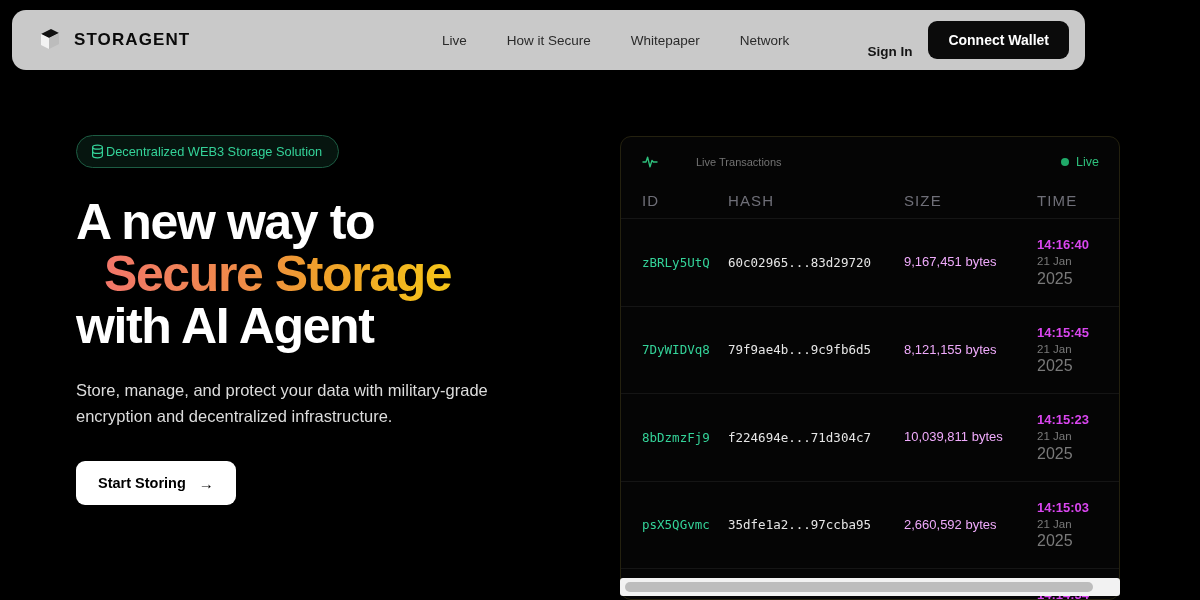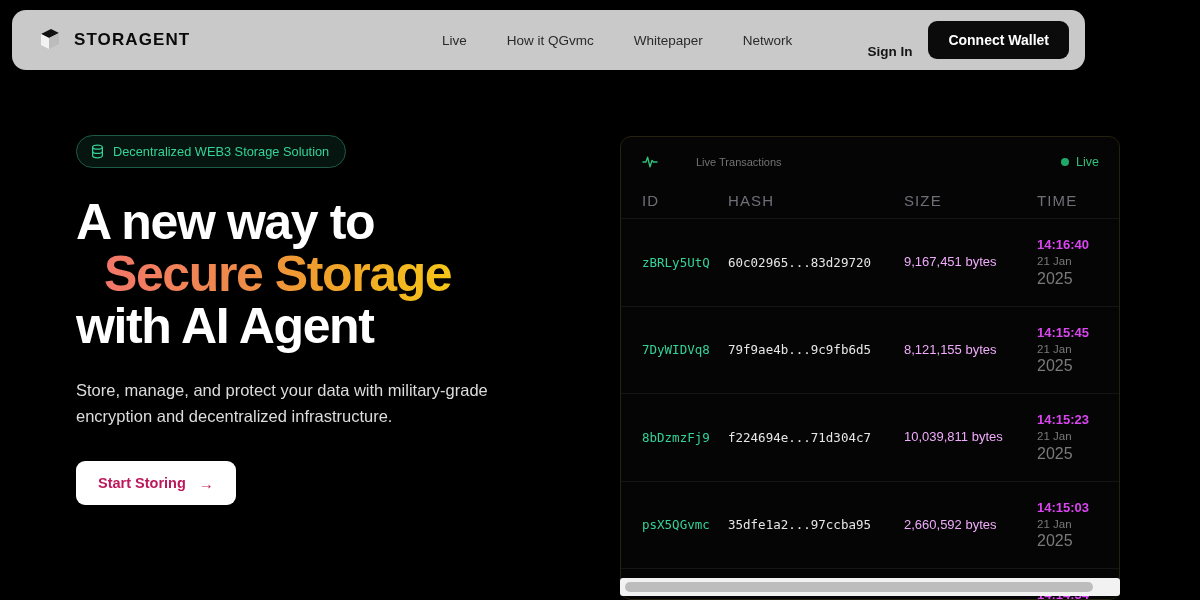--- a/index.html
+++ b/index.html
@@ -35,21 +35,21 @@
   .connect-wallet{
     background:#0b0b0b; color:#ffffff; border:none;
     font-family:"Liberation Sans", sans-serif;
     font-size:14px; font-weight:bold;
     padding:11px 20px; border-radius:9px; white-space:nowrap;
   }
 
   
   .hero{ position:absolute; left:76px; top:135px; width:520px; }
   .badge{
-    display:inline-flex; align-items:center; gap:8px;
+    display:inline-flex; align-items:center; gap:1px;
     border:1px solid #1d5c43; background:#06150f;
     border-radius:999px; padding:8px 16px 8px 13px;
   }
   .badge-text{ font-size:12.8px; color:#34d399; white-space:nowrap; }
   .db-icon{ width:15px; height:15px; display:block; }
 
   .headline{
     margin-top:28px;
     font-size:50px; line-height:52px; font-weight:bold;
     letter-spacing:-1.4px; color:#ffffff;
@@ -59,21 +59,21 @@
     -webkit-background-clip:text; background-clip:text;
     -webkit-text-fill-color:transparent; color:transparent;margin-left:28px;
   }
   .subcopy{
     margin-top:25px; width:440px;
     font-size:16.5px; line-height:26px; color:#dcdcdc;
   }
   .cta{
     margin-top:32px;
     display:inline-flex; align-items:center; gap:13px;
-    background:#ffffff; color:#be185d; border:none;
+    background:#ffffff; color:#000000; border:none;
     font-family:"Liberation Sans", sans-serif;
     font-size:14.5px; font-weight:bold;
     padding:14px 22px; border-radius:9px;
   }
   .cta-arrow{ font-size:15px; line-height:1; }
 
   
   .panel{
     position:absolute; left:620px; top:136px; width:500px; height:464px;
     background:#050505; border:1px solid #24210f; border-radius:11px;
@@ -136,21 +136,21 @@
     <svg class="logo-mark" viewBox="0 0 24 26">
       <path d="M3 7 L13 2 L21 6 L11 11 Z" fill="#111111"></path>
       <path d="M3 7 L11 11 L11 22 L3 18 Z" fill="#f2f2f2"></path>
       <path d="M11 11 L21 6 L21 17 L11 22 Z" fill="#bcbcbc"></path>
     </svg>
     <span class="brand-name">STORAGENT</span>
   </div>
 
   <nav class="nav">
     <a class="nav-link" href="#">Live</a>
-    <a class="nav-link" href="#">How it QGvmc</a>
+    <a class="nav-link" href="#">How it Secure</a>
     <a class="nav-link" href="#">Whitepaper</a>
     <a class="nav-link" href="#">Network</a>
   </nav>
 
   <div class="header-right">
     <span class="signin">Sign In</span>
     <button class="connect-wallet">Connect Wallet</button>
   </div>
 </div>
 

